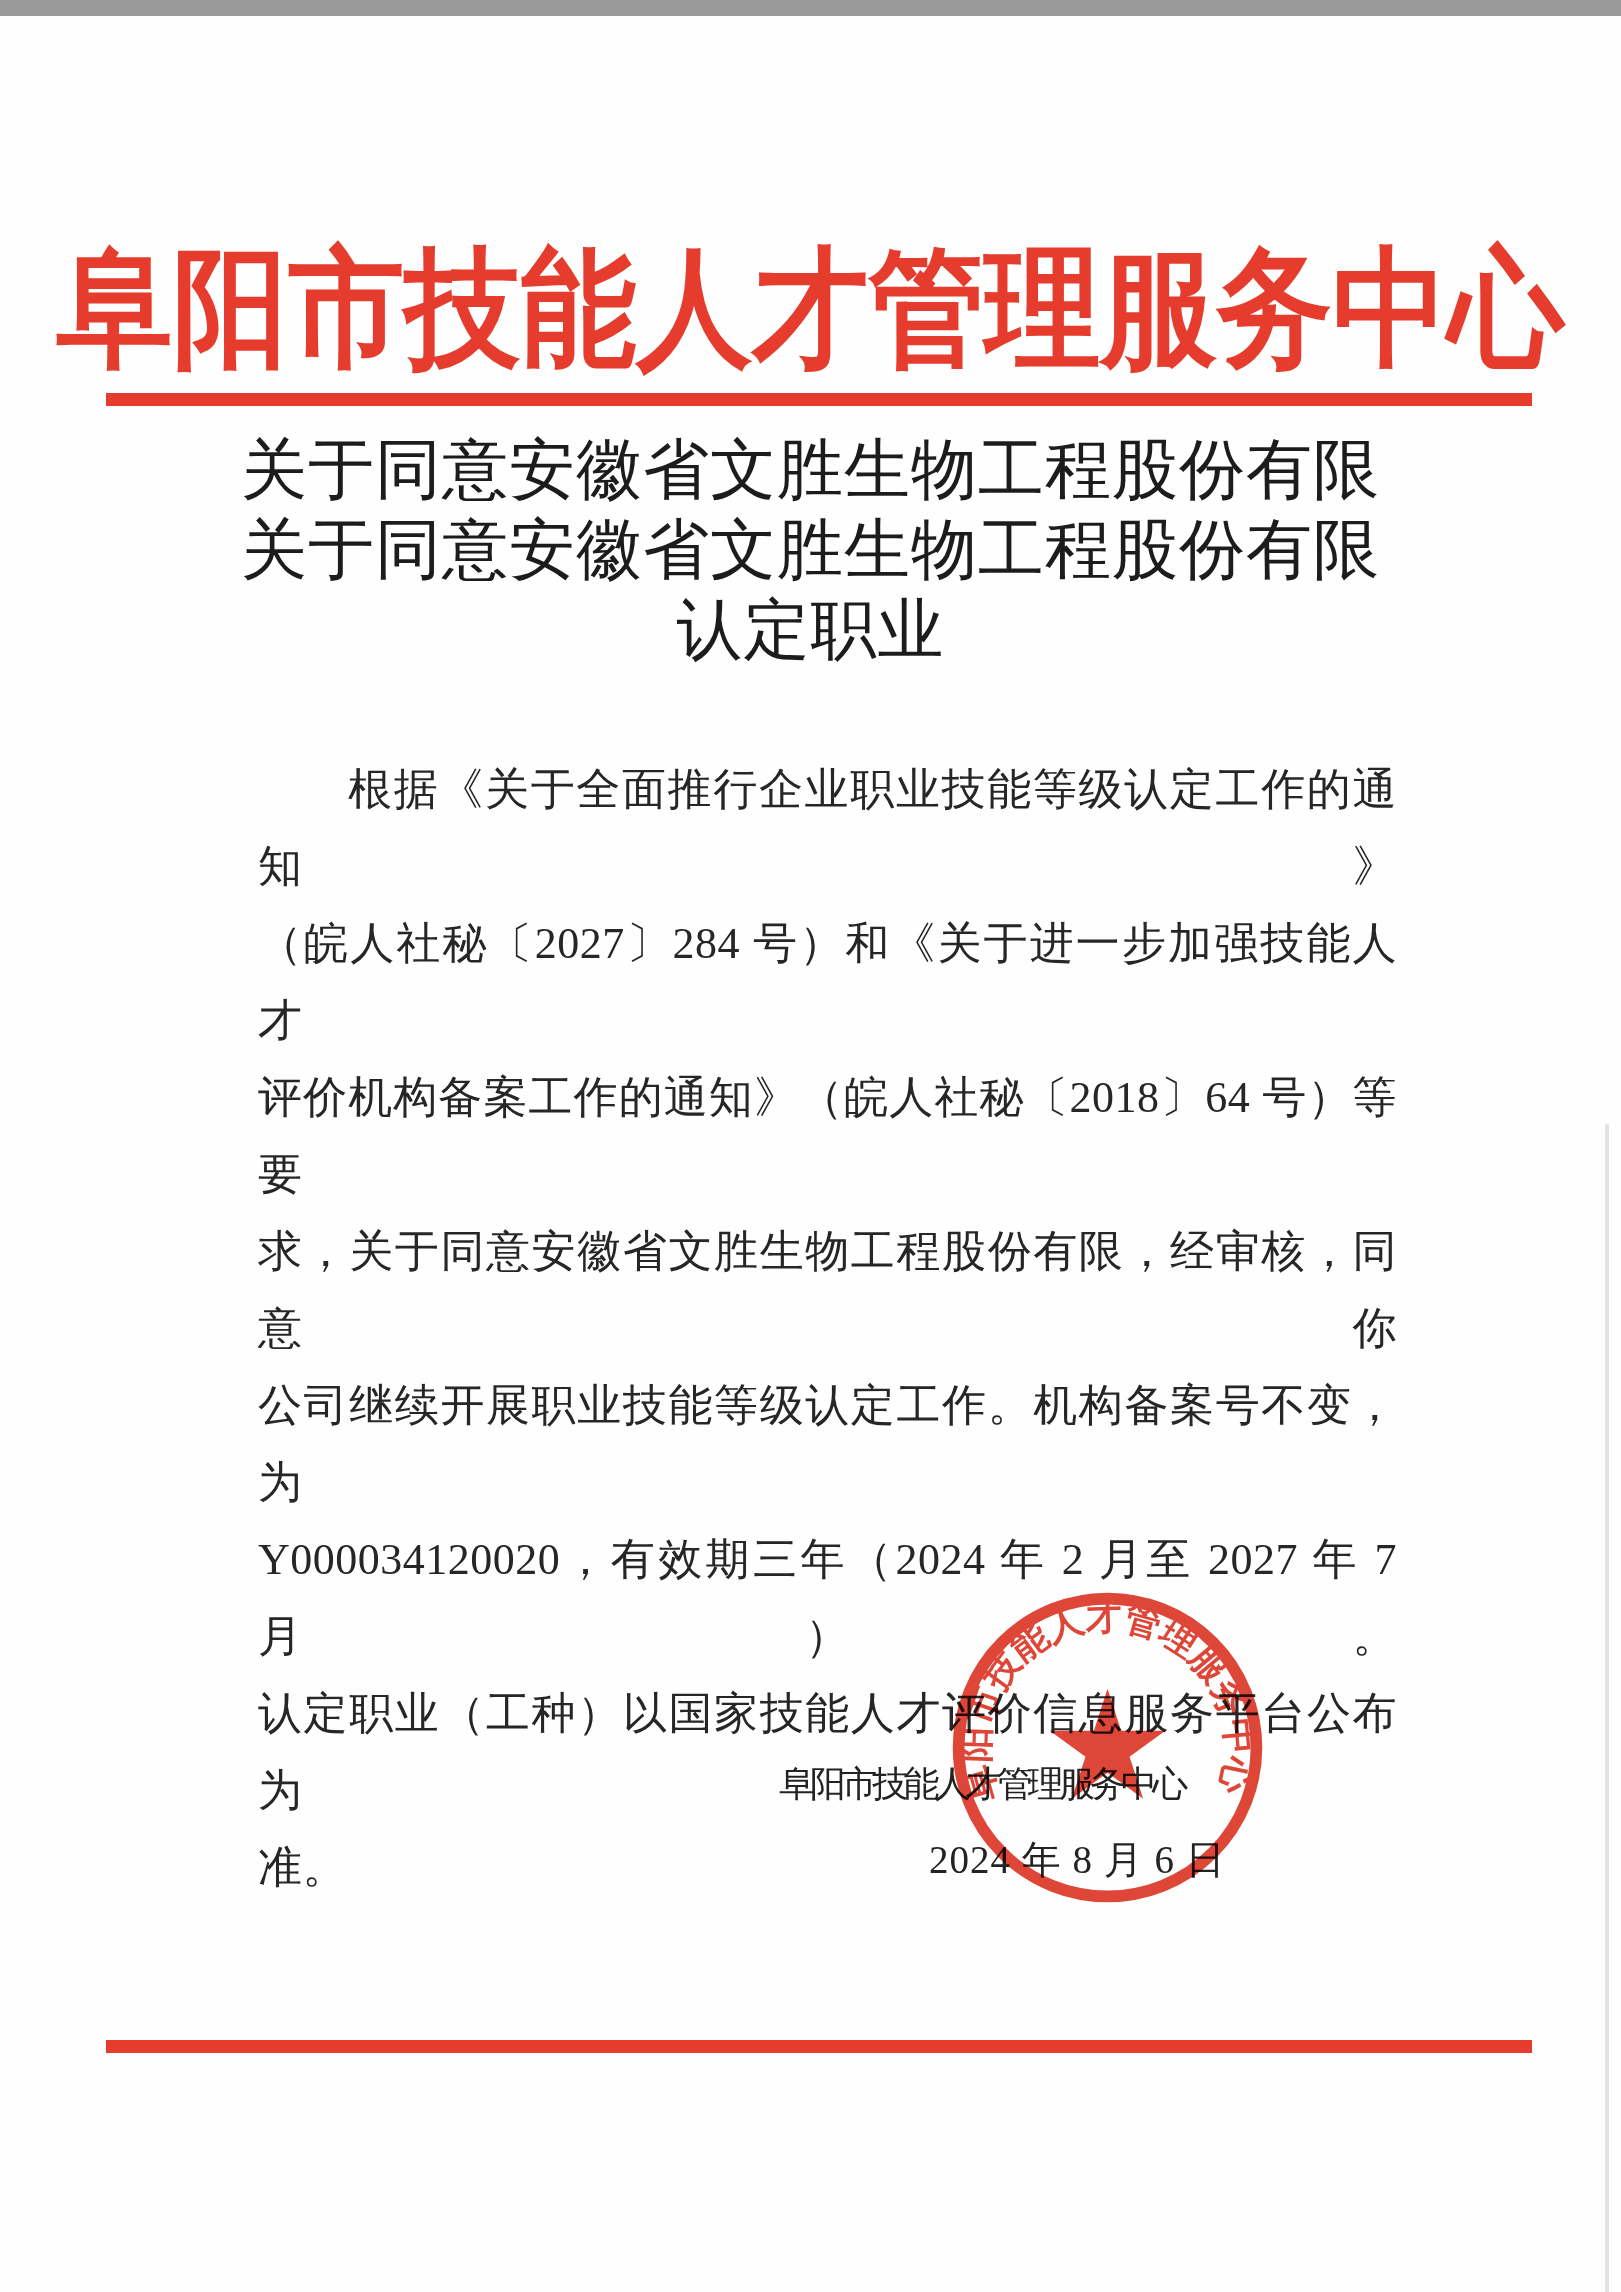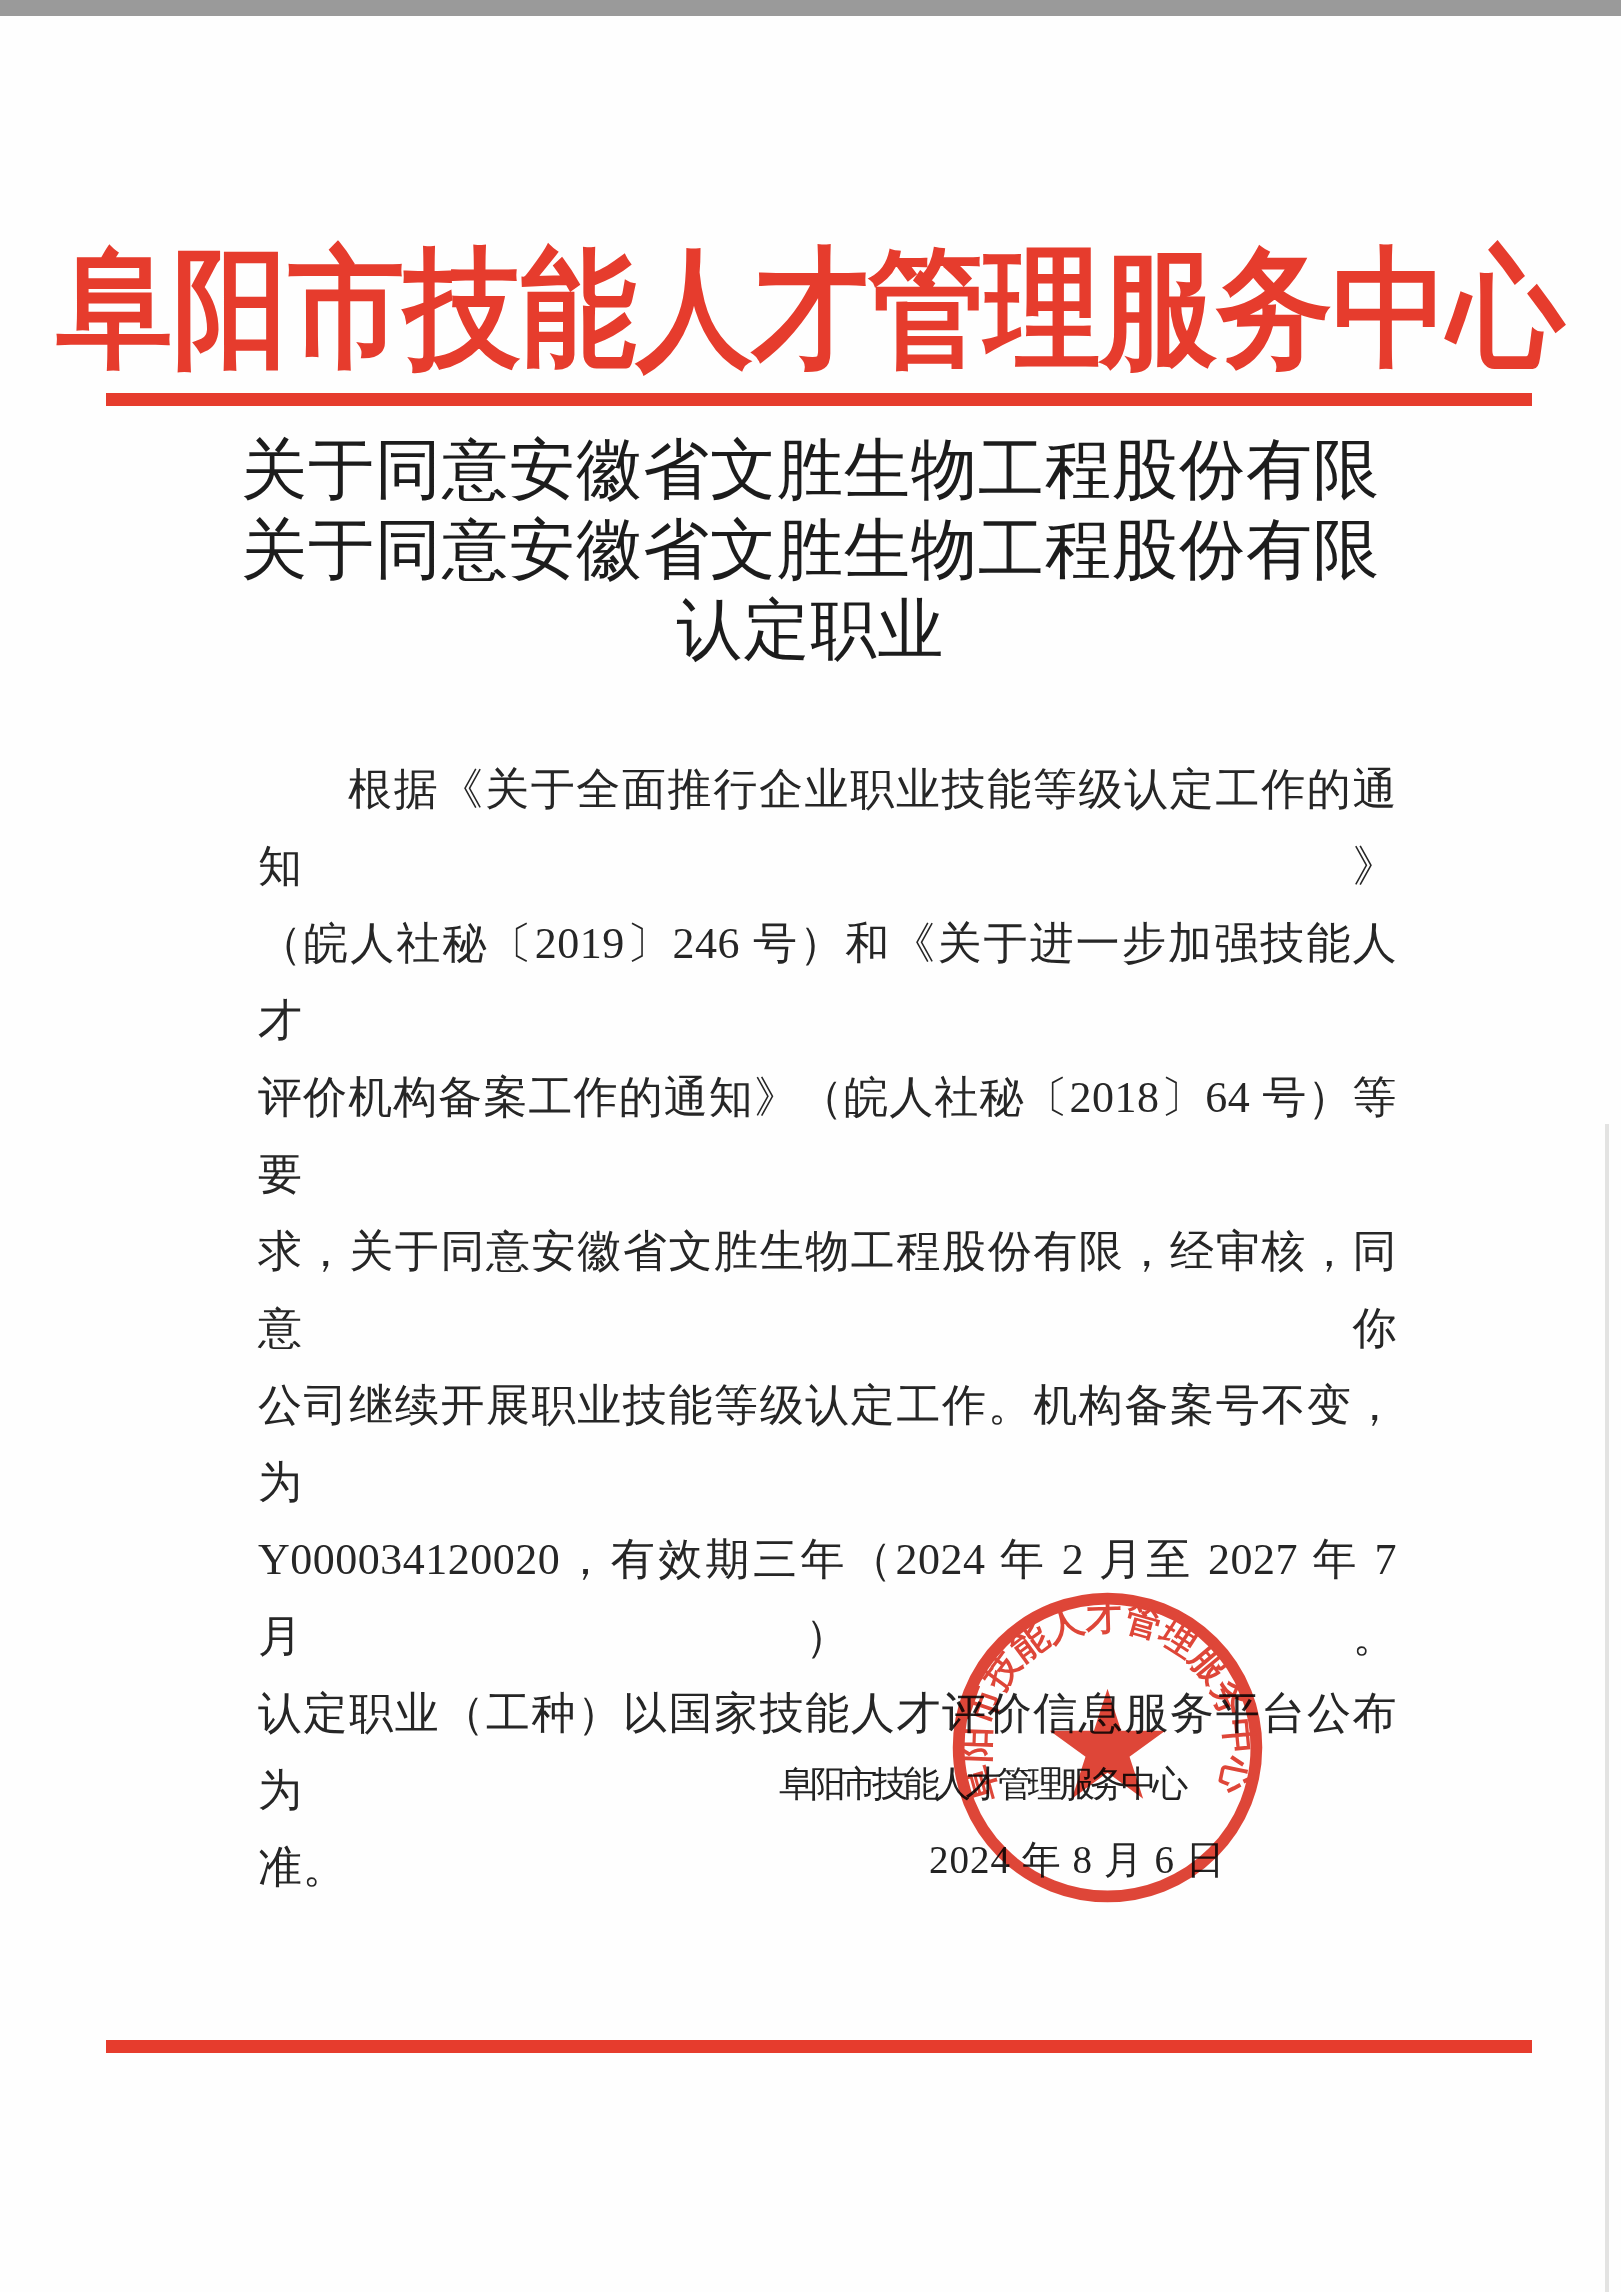--- a/index.html
+++ b/index.html
@@ -87,21 +87,21 @@
   <div class="rule rule-top"></div>
 
   <div class="doc-title">
     <div>关于同意安徽省文胜生物工程股份有限</div>
     <div>关于同意安徽省文胜生物工程股份有限</div>
     <div>认定职业</div>
   </div>
 
   <div class="body-block">
     <div class="body-line jl indent">根据《关于全面推行企业职业技能等级认定工作的通知》</div>
-    <div class="body-line jl">（皖人社秘〔2019〕246 号）和《关于进一步加强技能人才</div>
+    <div class="body-line jl">（皖人社秘〔2027〕284 号）和《关于进一步加强技能人才</div>
     <div class="body-line jl">评价机构备案工作的通知》（皖人社秘〔2018〕64 号）等要</div>
     <div class="body-line jl">求，关于同意安徽省文胜生物工程股份有限，经审核，同意你</div>
     <div class="body-line jl">公司继续开展职业技能等级认定工作。机构备案号不变，为</div>
     <div class="body-line jl">Y000034120020，有效期三年（2024 年 2 月至 2027 年 7 月）。</div>
     <div class="body-line jl">认定职业（工种）以国家技能人才评价信息服务平台公布为</div>
     <div class="body-line">准。</div>
   </div>
 
   <div class="sign-org">阜阳市技能人才管理服务中心</div>
   <div class="sign-date">2024 年 8 月 6 日</div>

